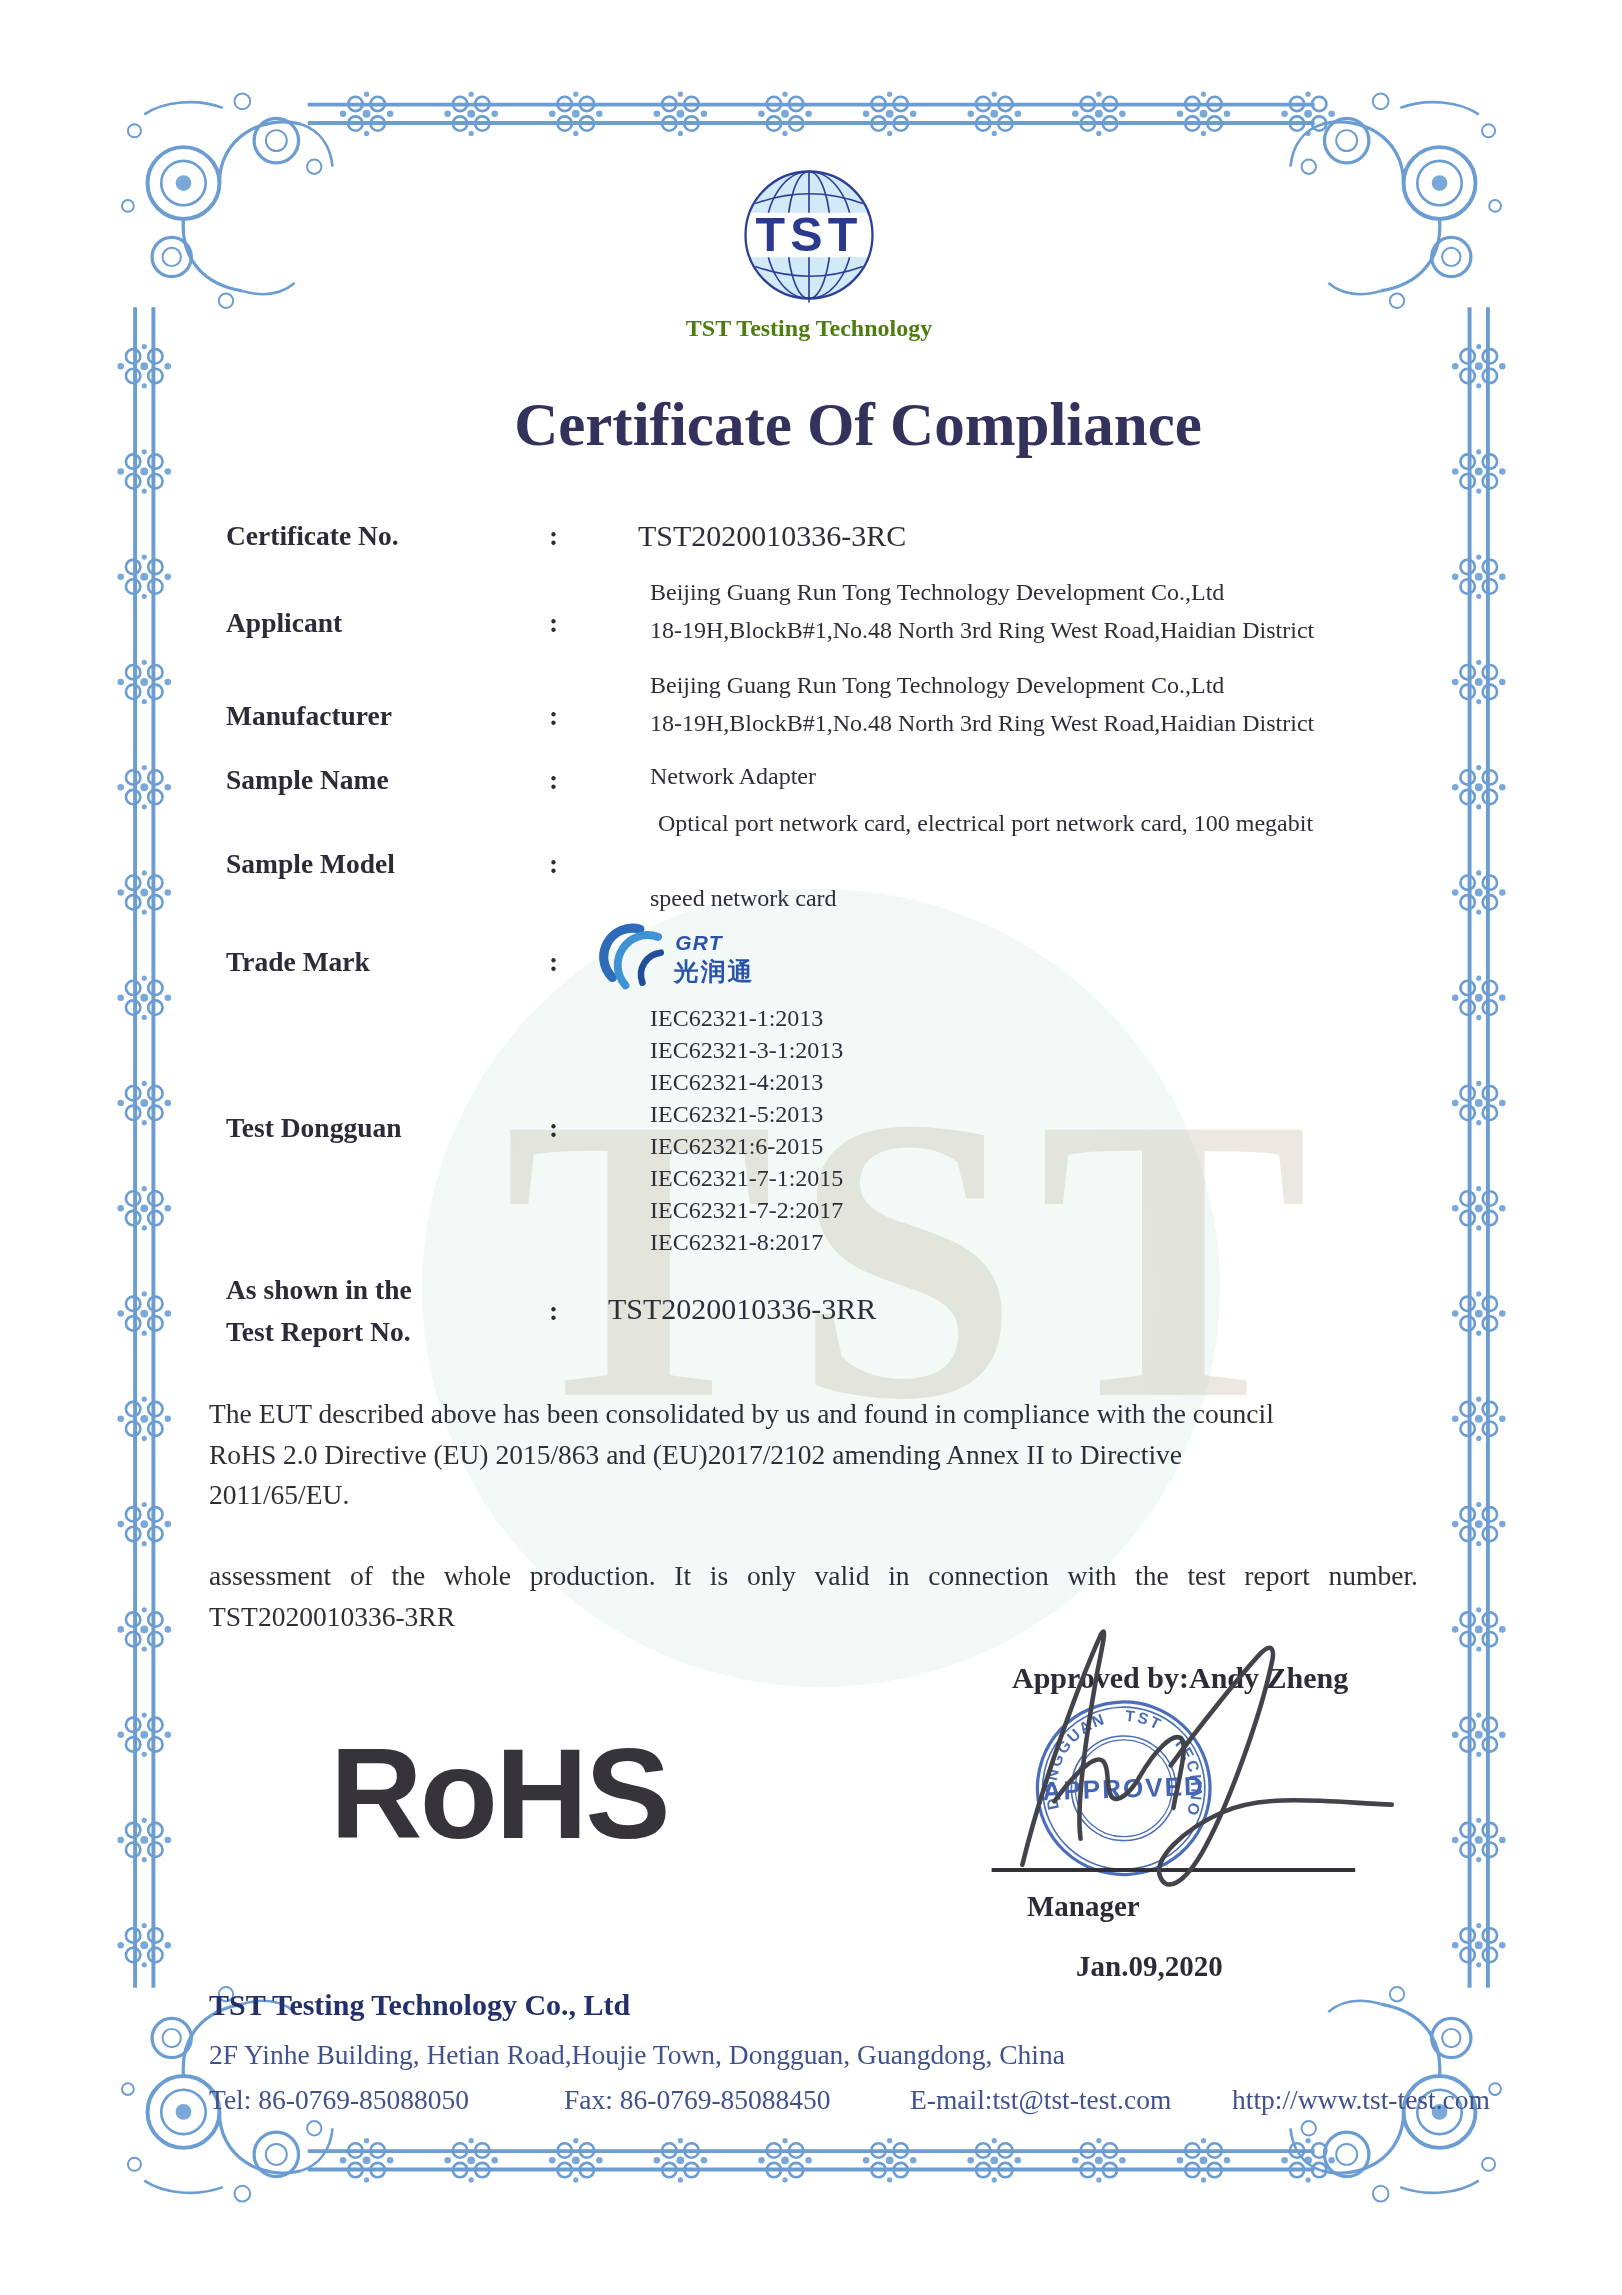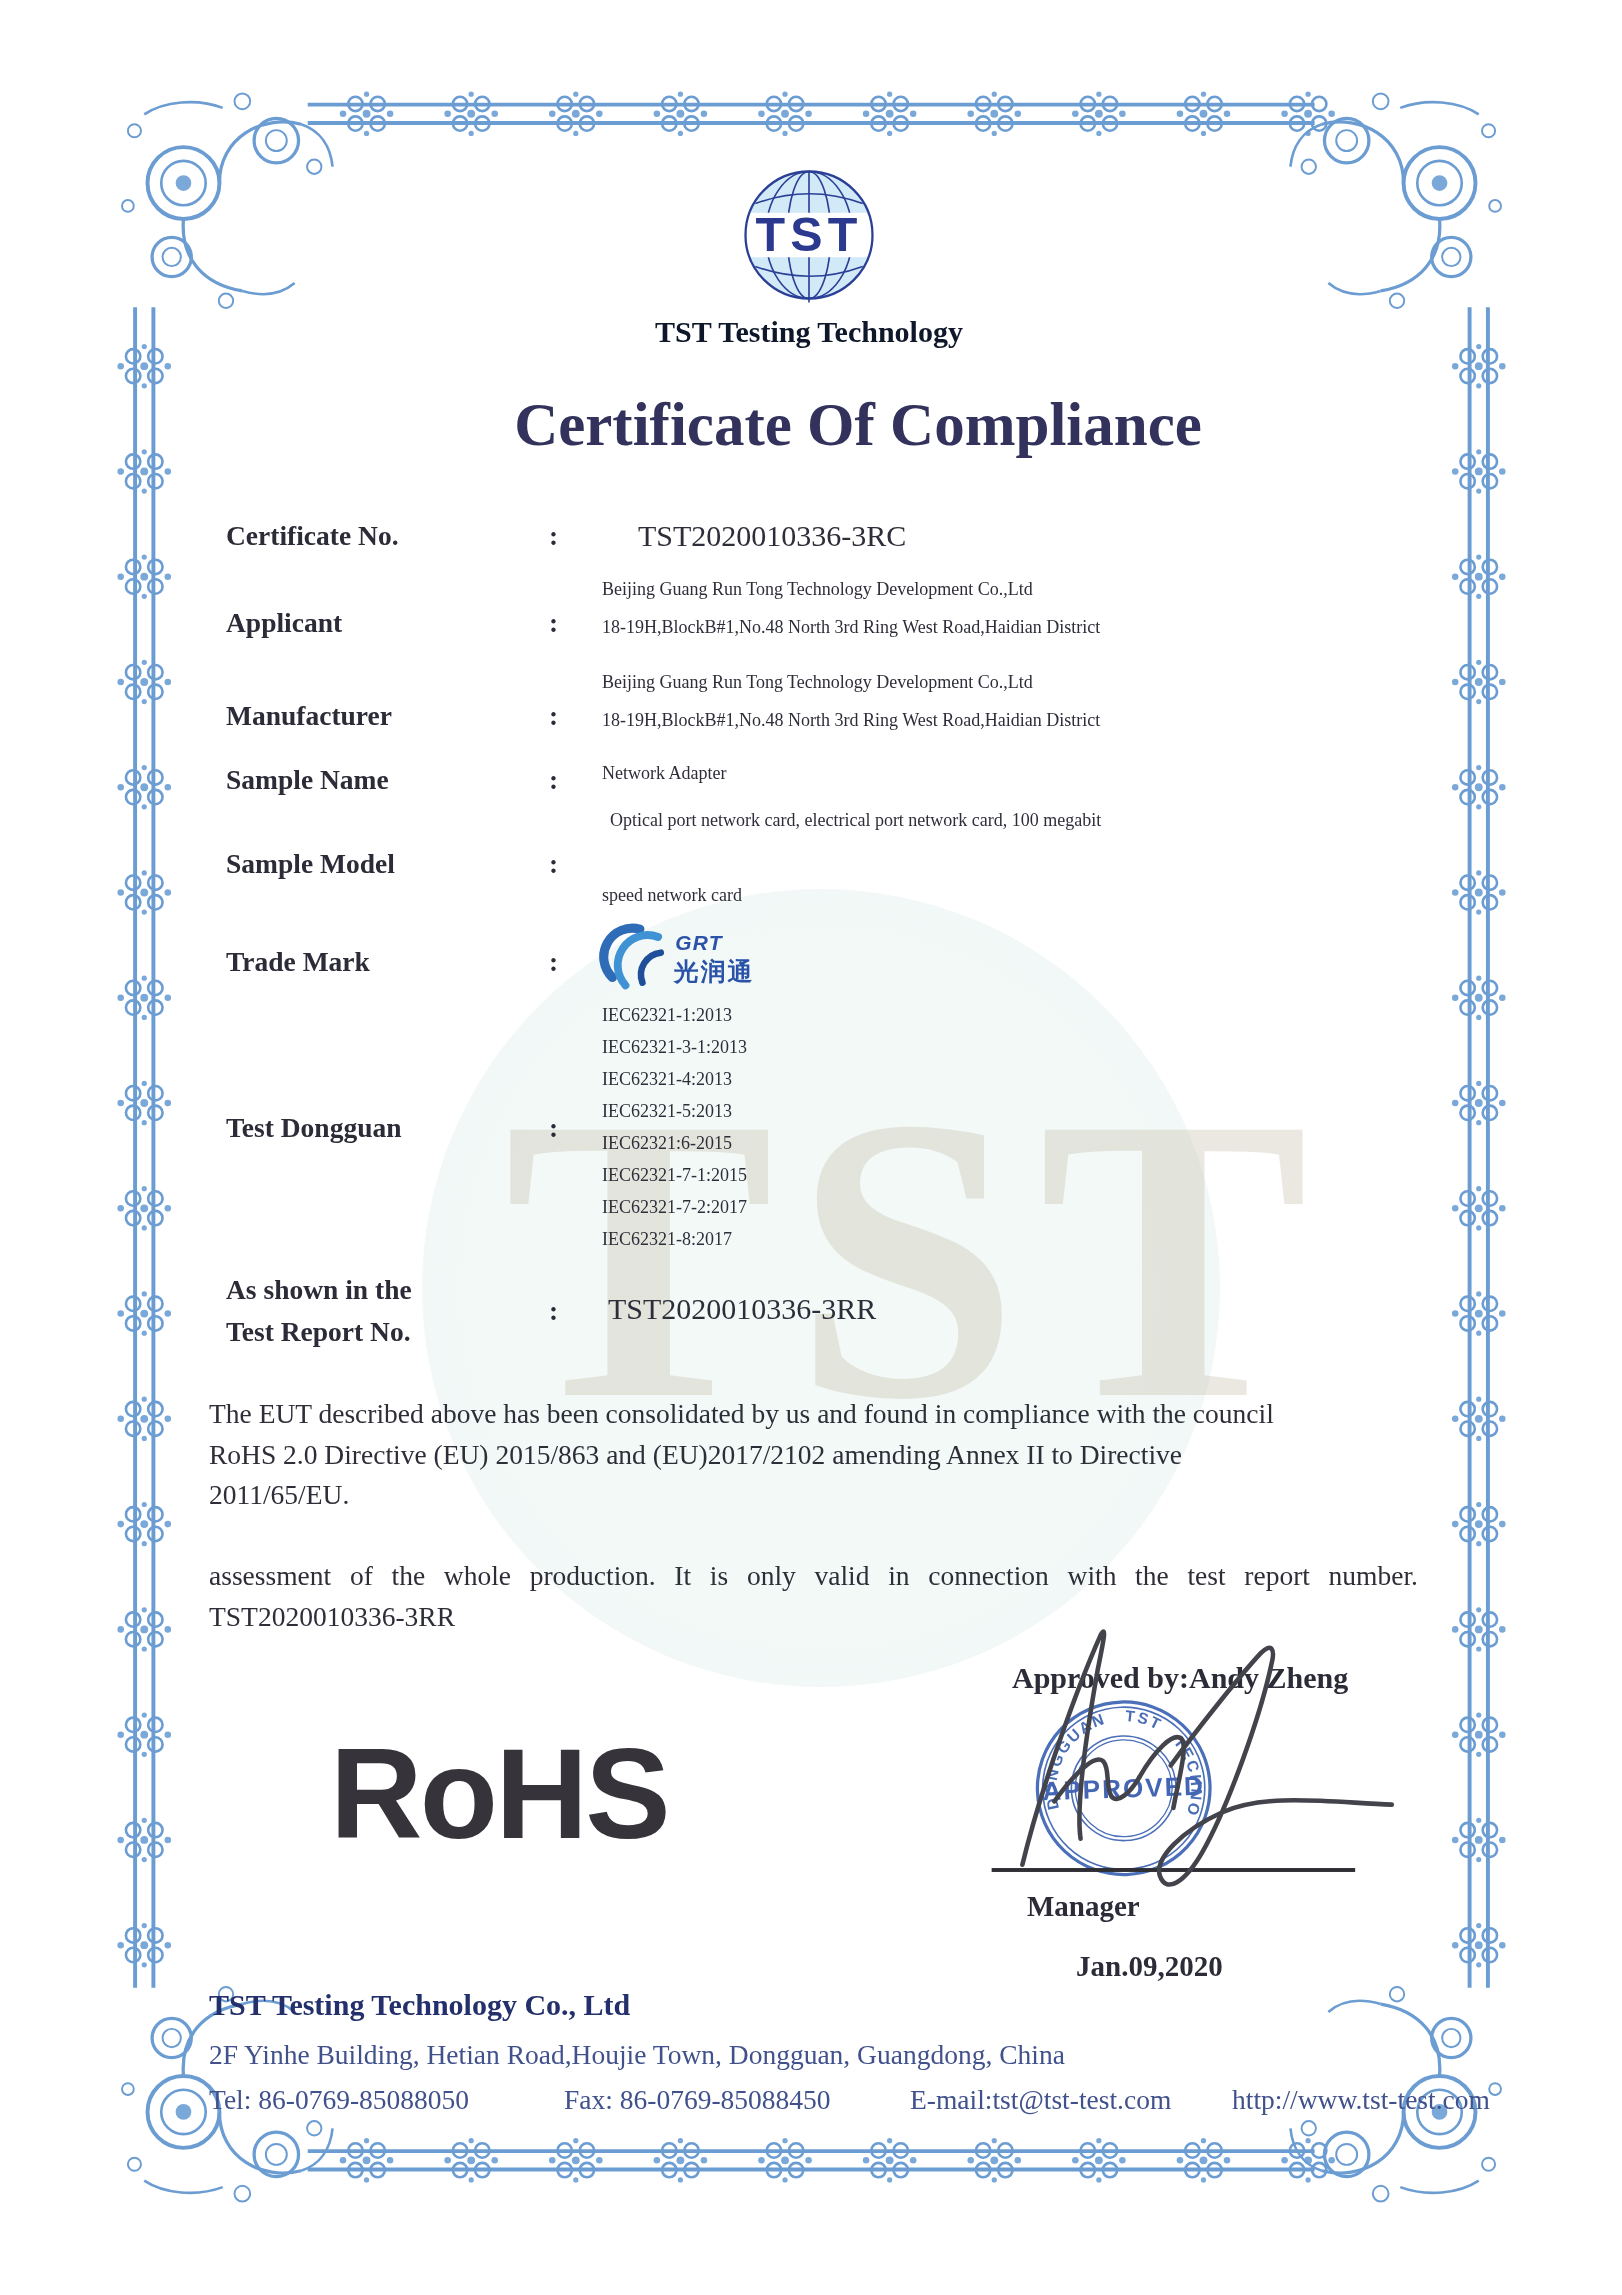--- a/index.html
+++ b/index.html
@@ -1,27 +1,27 @@
 <!DOCTYPE html>
 <html style="font-size:10.5px"><head>
 <meta charset="utf-8">
 <style>
   html,body{margin:0;padding:0;background:#ffffff;}
   #page{position:relative;width:1623px;height:2295px;background:#ffffff;overflow:hidden;
         font-family:"Liberation Serif","DejaVu Serif",serif;color:#2c2c38;}
   .abs{position:absolute;}
   .z1{z-index:1}.z2{z-index:2}.z3{z-index:3}.z4{z-index:4}
   .lbl{font-weight:bold;font-size:27.5px;color:#2c2c38;white-space:nowrap;}
-  .val{font-size:18px;color:#2e2e3a;white-space:nowrap;}
+  .val{font-size:24px;color:#2e2e3a;white-space:nowrap;margin-left:48px;}
   .valbig{font-size:30px;color:#2e2e3a;white-space:nowrap;}
   .colon{font-weight:bold;font-size:27.5px;color:#2c2c38;}
   .bodyline{font-size:27.5px;color:#2e2e38;white-space:nowrap;}
   .justline{font-size:27.5px;color:#2e2e38;width:1209px;text-align:justify;text-align-last:justify;}
   .title{font-weight:bold;font-size:61px;color:#32325c;white-space:nowrap;}
-  .caption{font-weight:bold;font-size:30px;color:#0f172a;white-space:nowrap;}
+  .caption{font-weight:bold;font-size:24px;color:#4d7c0f;white-space:nowrap;}
   .approve{font-weight:bold;font-size:30px;color:#2c2c38;white-space:nowrap;}
   .mgr{font-weight:bold;font-size:29px;color:#2c2c38;white-space:nowrap;}
   .rohs{font-family:Liberation Sans, sans-serif;font-weight:bold;
         font-size:128px;letter-spacing:-2.6px;color:#37333a;white-space:nowrap;}
   .foot-co{font-weight:bold;font-size:30px;color:#23306b;white-space:nowrap;}
   .foot-line{font-size:27.5px;color:#41518c;white-space:nowrap;}
   .wm-circle{width:798px;height:798px;border-radius:50%;
      background:radial-gradient(circle, rgba(236,246,243,0.65) 55%, rgba(228,240,238,0.5) 82%,
                 rgba(213,227,222,0.38) 96%, rgba(213,227,222,0) 100%);}
   .wm-text{font-family:"Liberation Serif","DejaVu Serif",serif;font-weight:bold;font-size:405px;

